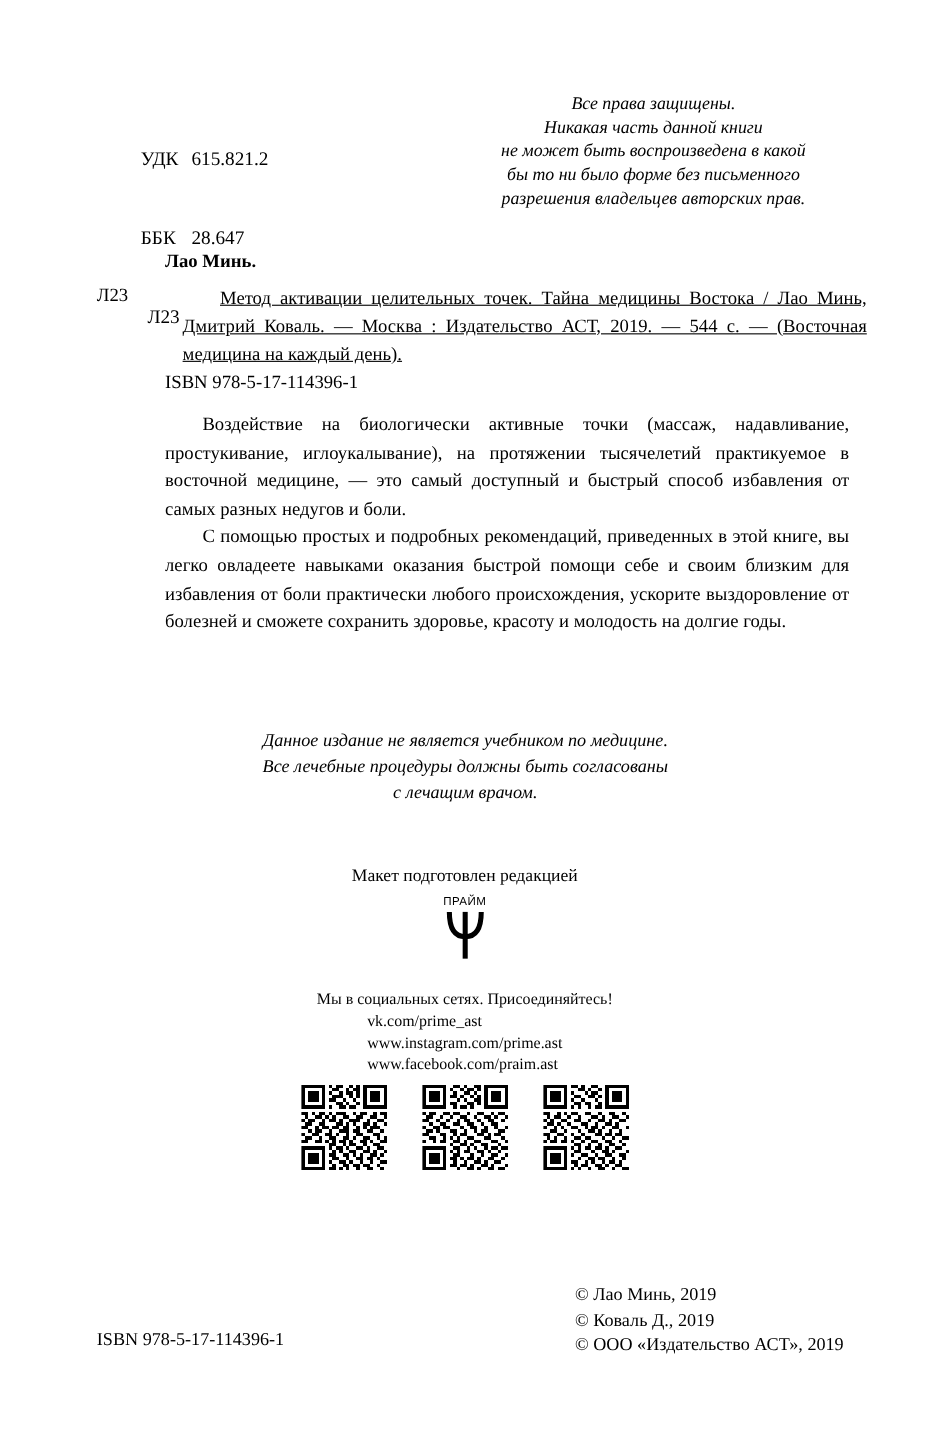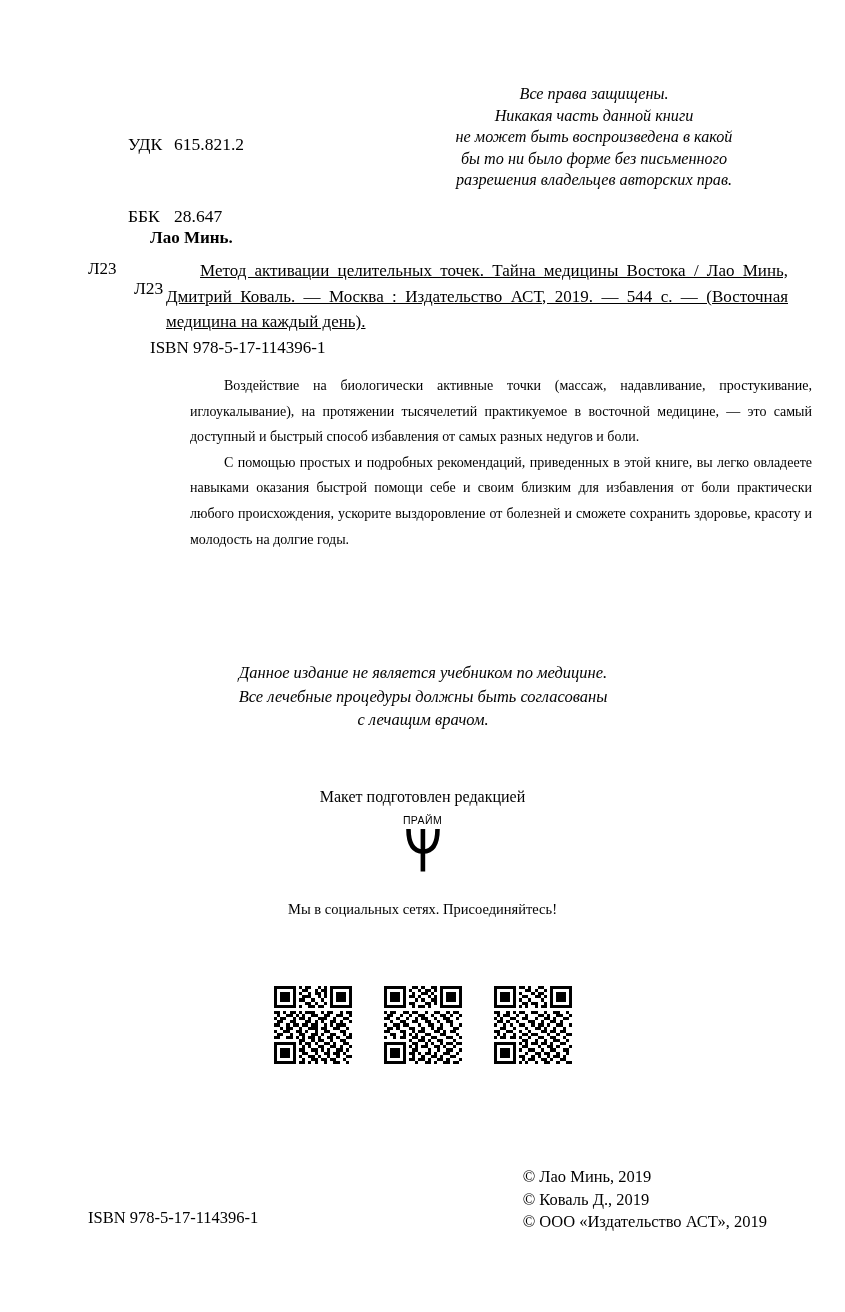--- a/index.html
+++ b/index.html
@@ -87,24 +87,23 @@
     top: 338px;
     font-size: 17px;
   }
 
   
   .annotation {
     position: absolute;
     left: 150px;
     top: 373px;
     width: 622px;
-    font-size: 14px;
+    font-size: 17px;
     line-height: 25.6px;
     text-align: justify;
-    margin-left: 40px;
   }
   .annotation p {
     margin: 0;
     text-indent: 34px;
   }
 
   
   .disclaimer {
     position: absolute;
     left: 123px;
@@ -238,20 +237,25 @@
   <div class="logo">
     <span class="logo-word">ПРАЙМ</span>
     <svg class="logo-mark" viewBox="0 0 46 47" aria-hidden="true">
       <path d="M8.5 4 C8.5 19.5 13.5 26.5 23 26.5 C32.5 26.5 37.5 19.5 37.5 4" fill="none" stroke="#000" stroke-width="4.6" stroke-linecap="butt"></path>
       <rect x="20.6" y="4" width="4.6" height="42.5" fill="#000"></rect>
     </svg>
   </div>
 
   <div class="social">
     <span class="head">Мы в социальных сетях. Присоединяйтесь!</span>
+    <span class="links">
+      <span>vk.com/prime_ast</span>
+      <span>www.instagram.com/prime.ast</span>
+      <span>www.facebook.com/praim.ast</span>
+    </span>
   </div>
 
   <div class="qr-row">
     <svg class="qr" viewBox="0 0 25 25" shape-rendering="crispEdges">
       <rect width="25" height="25" fill="#fff"></rect>
       <g fill="#000">
         <path d="M0 0h7v7H0z"></path>
           <path d="M1 1h5v5H1z" fill="#fff"></path>
           <path d="M2 2h3v3H2z"></path>
         <path d="M18 0h7v7h-7z"></path>

